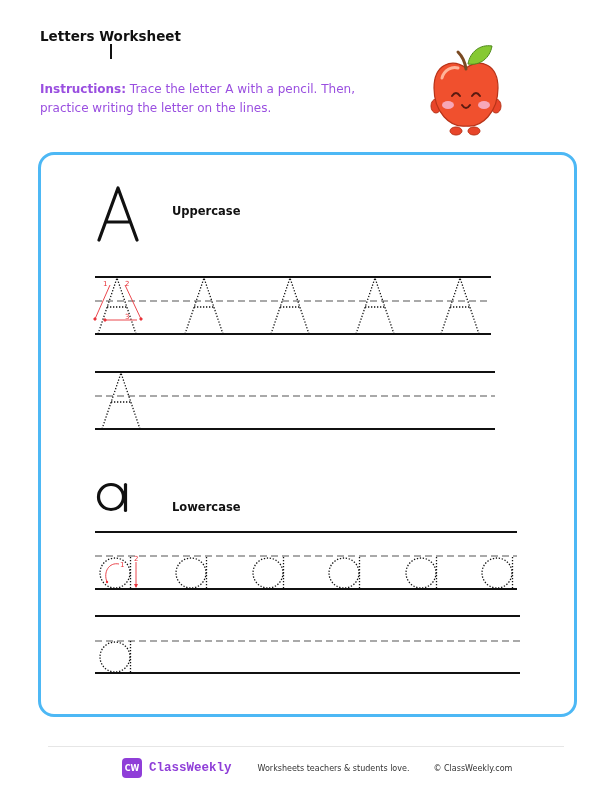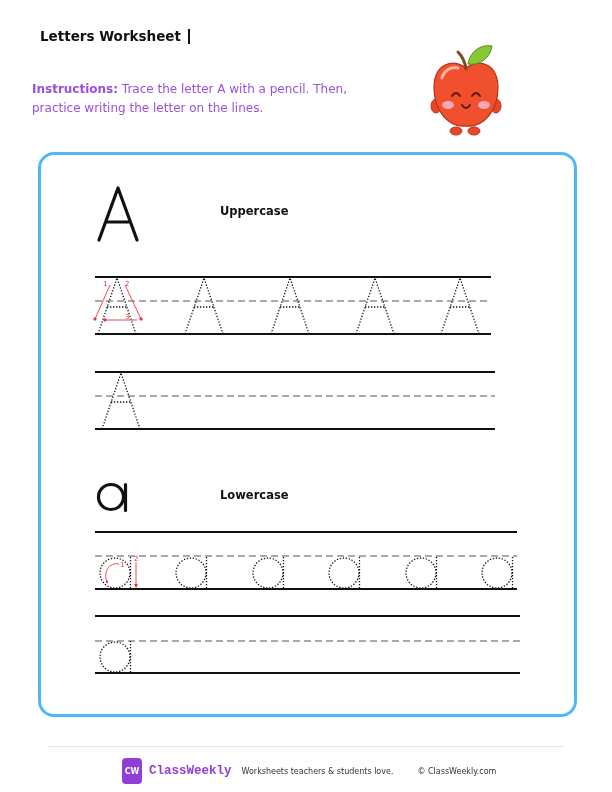--- a/index.html
+++ b/index.html
@@ -1,41 +1,41 @@
 <!DOCTYPE html>
 <html><head>
   <meta charset="utf-8">
   <style>
     * { box-sizing: border-box; margin: 0; padding: 0; }
     html, body { width: 612px; height: 792px; background: #ffffff; overflow: hidden; }
     body { position: relative; font-family: "DejaVu Sans", "Liberation Sans", sans-serif; color: #1a1a1a; }
 
-    .header { position: absolute; left: 40px; top: 28px; display: flex; align-items: center; white-space: nowrap; }
+    .header { position: absolute; left: 40px; top: 28px; display: flex; align-items: center; white-space: nowrap; flex-direction: column; }
     .header .title { font-weight: bold; font-size: 13.5px; color: #111; }
     .header .sep { width: 2px; height: 15px; background: #111; margin: 0 6px 0 7px; }
     .header .subtitle { font-size: 12.5px; color: #222; }
 
-    .instructions { position: absolute; left: 32px; top: 80px; width: 340px; font-size: 12px; line-height: 19px; color: #9a4fe0; }
+    .instructions { position: absolute; left: 40px; top: 80px; width: 340px; font-size: 12px; line-height: 19px; color: #9a4fe0; }
     .instructions .lead { font-weight: bold; }
 
     .apple { position: absolute; left: 428px; top: 38px; width: 76px; height: 100px; }
 
     .frame { position: absolute; left: 38px; top: 152px; width: 539px; height: 565px; border: 3px solid #4db8f5; border-radius: 16px; }
 
     .model { position: absolute; }
-    .sec-label { position: absolute; font-size: 11.5px; font-weight: bold; color: #111; margin-left: 48px; }
+    .sec-label { position: absolute; font-size: 11.5px; font-weight: bold; color: #111; }
 
     .row { position: absolute; }
     .row svg { position: absolute; left: 0; top: 0; overflow: visible; }
 
     .footer-line { position: absolute; left: 48px; top: 746px; width: 516px; height: 1px; background: #e6e6e6; }
     .footer { position: absolute; left: 122px; top: 758px; display: flex; align-items: center; white-space: nowrap; }
-    .logo-box { width: 20px; height: 26px; border-radius: 4px; background: #8f3ed8; color: #fff; font-size: 8px; font-weight: bold; display: flex; align-items: center; justify-content: center; }
+    .logo-box { width: 20px; height: 20px; border-radius: 4px; background: #8f3ed8; color: #fff; font-size: 8px; font-weight: bold; display: flex; align-items: center; justify-content: center; }
     .brand { margin-left: 7px; font-size: 12.5px; font-weight: bold; color: #8f3ed8; font-family: Liberation Mono, monospace; }
-    .tagline { margin-left: 10px; font-size: 8px; color: #333; }
+    .tagline { margin-left: 26px; font-size: 8px; color: #333; }
     .copyright { margin-left: 24px; font-size: 8px; color: #333; }
   </style>
 </head>
 <body>
 
 <div class="header">
   <span class="title">Letters Worksheet</span>
   <span class="sep"></span>
 </div>
 
@@ -118,21 +118,21 @@
     </g>
   </svg>
 </div>
 
 <div class="model" style="left:96px; top:481px;">
   <svg width="36" height="32" viewBox="0 0 36 32">
     <circle cx="15" cy="16" r="12.5" fill="none" stroke="#111" stroke-width="3.2"></circle>
     <line x1="29.5" y1="3.5" x2="29.5" y2="29.5" stroke="#111" stroke-width="3.2" stroke-linecap="round"></line>
   </svg>
 </div>
-<span class="sec-label" style="left:172px; top:488px;">Lowercase</span>
+<span class="sec-label" style="left:172px; top:500px;">Lowercase</span>
 
 <div class="row" style="left:95px; top:532px; width:422px; height:58px;">
   <svg width="422" height="58">
     <line x1="0" y1="0" x2="422" y2="0" stroke="#111" stroke-width="2.2"></line>
     <line x1="0" y1="24" x2="422" y2="24" stroke="#555" stroke-width="1.2" stroke-dasharray="7,4"></line>
     <line x1="0" y1="57" x2="422" y2="57" stroke="#111" stroke-width="2.2"></line>
     <g fill="none" stroke="#111" stroke-width="1.3" stroke-dasharray="1.3,1.7">
       <circle cx="20" cy="41" r="15"></circle>
         <line x1="35.5" y1="25" x2="35.5" y2="57"></line>
       <circle cx="96" cy="41" r="15"></circle>

